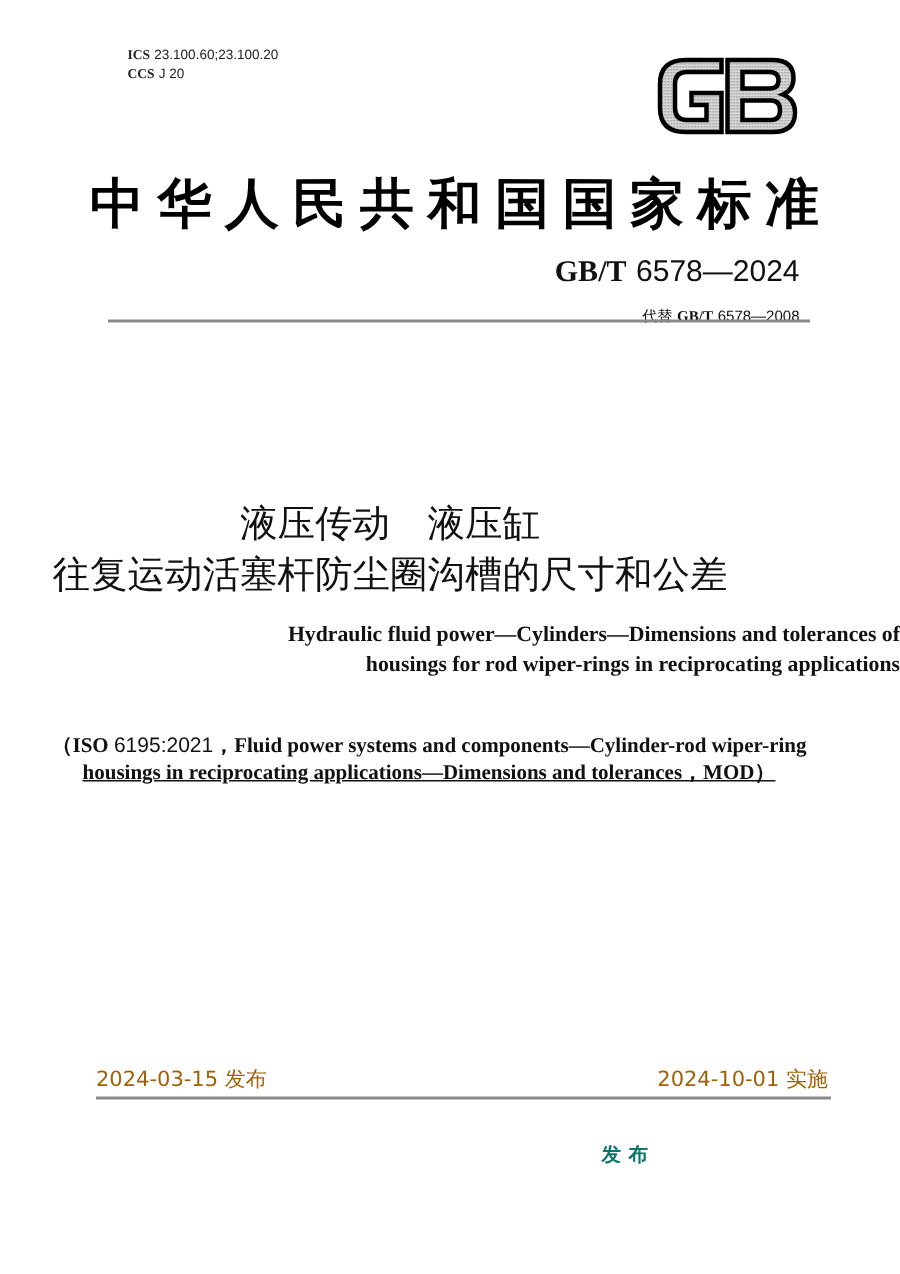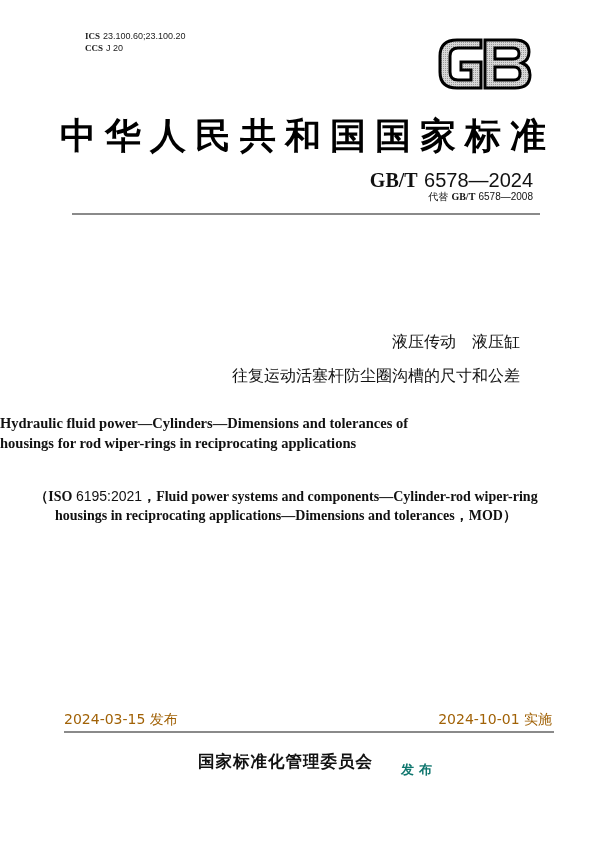--- a/index.html
+++ b/index.html
@@ -9,38 +9,38 @@
     .classif { left: 73px; top: 30px; font-size: 9px; line-height: 12px; color: #222; }
     .classif .lbl { font-family: "Liberation Serif", serif; font-weight: bold; margin-left: 12px; }
     .classif .val { font-family: "Liberation Sans", sans-serif; }
     .gb-logo { left: 437px; top: 38px; width: 96px; height: 52px; }
     .national-title { left: 60px; top: 112px; width: 500px; text-align: left;
       font-family: "DejaVu Serif", serif; font-weight: bold; font-size: 36px;
       letter-spacing: 9px; white-space: nowrap; color: #000000; }
     .std-num { right: 67px; top: 168px; font-size: 20px; text-align: right; white-space: nowrap; }
     .std-num .gbt { font-family: "Liberation Serif", serif; font-weight: bold; }
     .std-num .n { font-family: "Liberation Sans", sans-serif; }
-    .replaces { right: 67px; top: 190px; font-size: 10px; text-align: center; white-space: nowrap; margin-left: 40px; }
+    .replaces { right: 67px; top: 204px; font-size: 10px; text-align: center; white-space: nowrap; margin-left: 40px; }
     .replaces .zh { font-family: "DejaVu Sans", sans-serif; }
     .replaces .gbt { font-family: "Liberation Serif", serif; font-weight: bold; }
     .replaces .n { font-family: "Liberation Sans", sans-serif; }
     .rule-top { left: 72px; top: 213px; width: 468px; height: 2px; background: #8a8a8a; }
-    .title-zh { left: 0; width: 520px; text-align: right;
-      font-family: "DejaVu Sans", sans-serif; font-size: 16px; color: #111; white-space: pre; }
+    .title-zh { left: 0; width: 520px; text-align: center;
+      font-family: "DejaVu Sans", sans-serif; font-size: 25px; color: #111; white-space: pre; }
     .title-zh.l1 { top: 332px; }
     .title-zh.l2 { top: 366px; }
-    .title-en { left: 0; width: 600px; text-align: left;
+    .title-en { left: 0; width: 600px; text-align: right;
       font-family: "Liberation Serif", serif; font-weight: bold; font-size: 14.5px; line-height: 20px; color: #111; }
     .title-en.l1 { top: 413px; }
     .title-en.l2 { top: 433px; }
     .iso-ref { left: 0; width: 572px; text-align: center;
       font-family: "Liberation Serif", serif; font-weight: bold; font-size: 14px; line-height: 20px; color: #111; }
     .iso-ref .num { font-family: "Liberation Sans", sans-serif; font-weight: normal; }
     .iso-ref.l1 { top: 486px; }
-    .iso-ref.l2 { top: 506px; }
+    .iso-ref.l2 { top: 506px; text-decoration: underline; }
     .date { top: 711px; font-family: "DejaVu Sans", sans-serif; font-size: 14px; color: #a16207; white-space: nowrap; }
     .date.pub { left: 64px; }
     .date.impl { right: 48px; }
     .rule-bottom { left: 64px; top: 731px; width: 490px; height: 2px; background: #8a8a8a; }
     .issuers { left: 198px; top: 752px; font-family: "DejaVu Serif", serif; font-weight: bold;
       font-size: 16.5px; line-height: 19px; letter-spacing: 1px; color: #111; }
     .issued-by { left: 401px; top: 761px; font-family: "DejaVu Serif", serif; font-weight: bold;
       font-size: 13px; letter-spacing: 5px; color: #0f766e; }
   </style>
 </head>
@@ -95,15 +95,14 @@
 
 <div class="abs iso-ref l1"><span>（ISO </span><span class="num">6195:2021</span><span>，Fluid power systems and components—Cylinder-rod wiper-ring</span></div>
 <div class="abs iso-ref l2">housings in reciprocating applications—Dimensions and tolerances，MOD）</div>
 
 <div class="abs date pub">2024-03-15 发布</div>
 <div class="abs date impl">2024-10-01 实施</div>
 
 <div class="abs rule-bottom"></div>
 
 <div class="abs issuers">
-  <div>国家标准化管理委员会</div>
 </div>
 <div class="abs issued-by">发布</div>
 
 </body></html>

